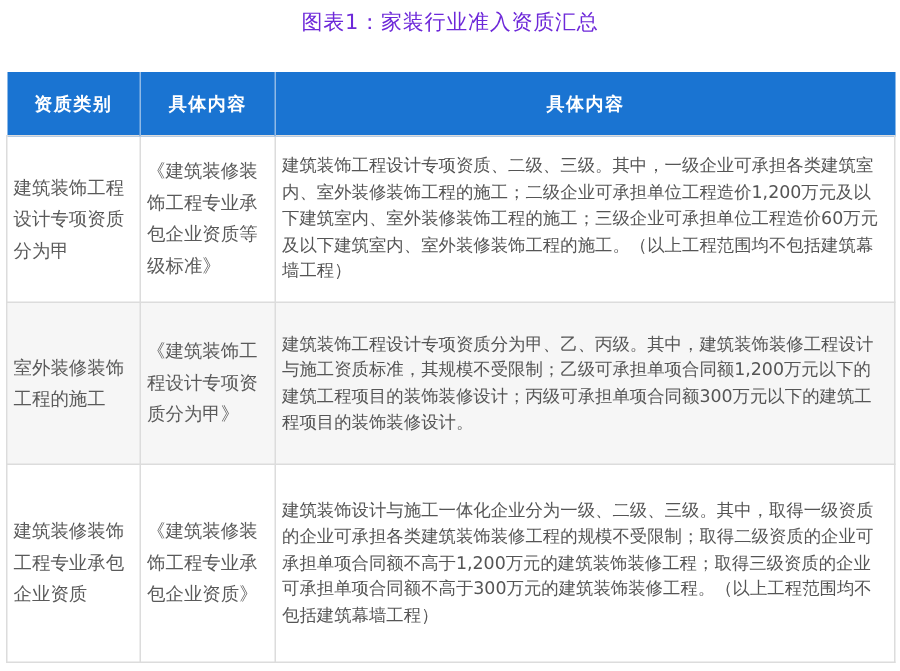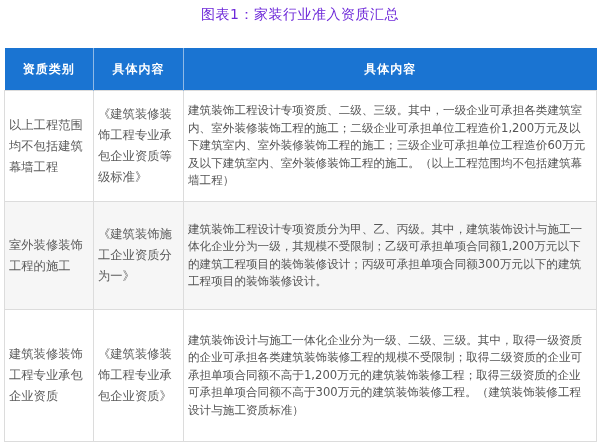--- a/index.html
+++ b/index.html
@@ -33,28 +33,28 @@
     </colgroup>
   <thead>
     <tr>
       <th>资质类别</th>
       <th>具体内容</th>
       <th>具体内容</th>
     </tr>
   </thead>
   <tbody>
     <tr class="r1">
-      <td class="c1">以上工程范围均不包括建筑幕墙工程</td>
+      <td class="c1">建筑装饰工程设计专项资质分为甲</td>
       <td class="c2">《建筑装修装饰工程专业承包企业资质等级标准》</td>
       <td>建筑装饰工程设计专项资质、二级、三级。其中，一级企业可承担各类建筑室内、室外装修装饰工程的施工；二级企业可承担单位工程造价1,200万元及以下建筑室内、室外装修装饰工程的施工；三级企业可承担单位工程造价60万元及以下建筑室内、室外装修装饰工程的施工。（以上工程范围均不包括建筑幕墙工程）</td>
     </tr>
     <tr class="r2 alt">
       <td class="c1">室外装修装饰工程的施工</td>
-      <td class="c2">《建筑装饰施工企业资质分为一》</td>
-      <td>建筑装饰工程设计专项资质分为甲、乙、丙级。其中，建筑装饰设计与施工一体化企业分为一级，其规模不受限制；乙级可承担单项合同额1,200万元以下的建筑工程项目的装饰装修设计；丙级可承担单项合同额300万元以下的建筑工程项目的装饰装修设计。</td>
+      <td class="c2">《建筑装饰工程设计专项资质分为甲》</td>
+      <td>建筑装饰工程设计专项资质分为甲、乙、丙级。其中，建筑装饰装修工程设计与施工资质标准，其规模不受限制；乙级可承担单项合同额1,200万元以下的建筑工程项目的装饰装修设计；丙级可承担单项合同额300万元以下的建筑工程项目的装饰装修设计。</td>
     </tr>
     <tr class="r3">
       <td class="c1">建筑装修装饰工程专业承包企业资质</td>
       <td class="c2">《建筑装修装饰工程专业承包企业资质》</td>
-      <td>建筑装饰设计与施工一体化企业分为一级、二级、三级。其中，取得一级资质的企业可承担各类建筑装饰装修工程的规模不受限制；取得二级资质的企业可承担单项合同额不高于1,200万元的建筑装饰装修工程；取得三级资质的企业可承担单项合同额不高于300万元的建筑装饰装修工程。（建筑装饰装修工程设计与施工资质标准）</td>
+      <td>建筑装饰设计与施工一体化企业分为一级、二级、三级。其中，取得一级资质的企业可承担各类建筑装饰装修工程的规模不受限制；取得二级资质的企业可承担单项合同额不高于1,200万元的建筑装饰装修工程；取得三级资质的企业可承担单项合同额不高于300万元的建筑装饰装修工程。（以上工程范围均不包括建筑幕墙工程）</td>
     </tr>
   </tbody>
 </table>
 
 </body></html>

